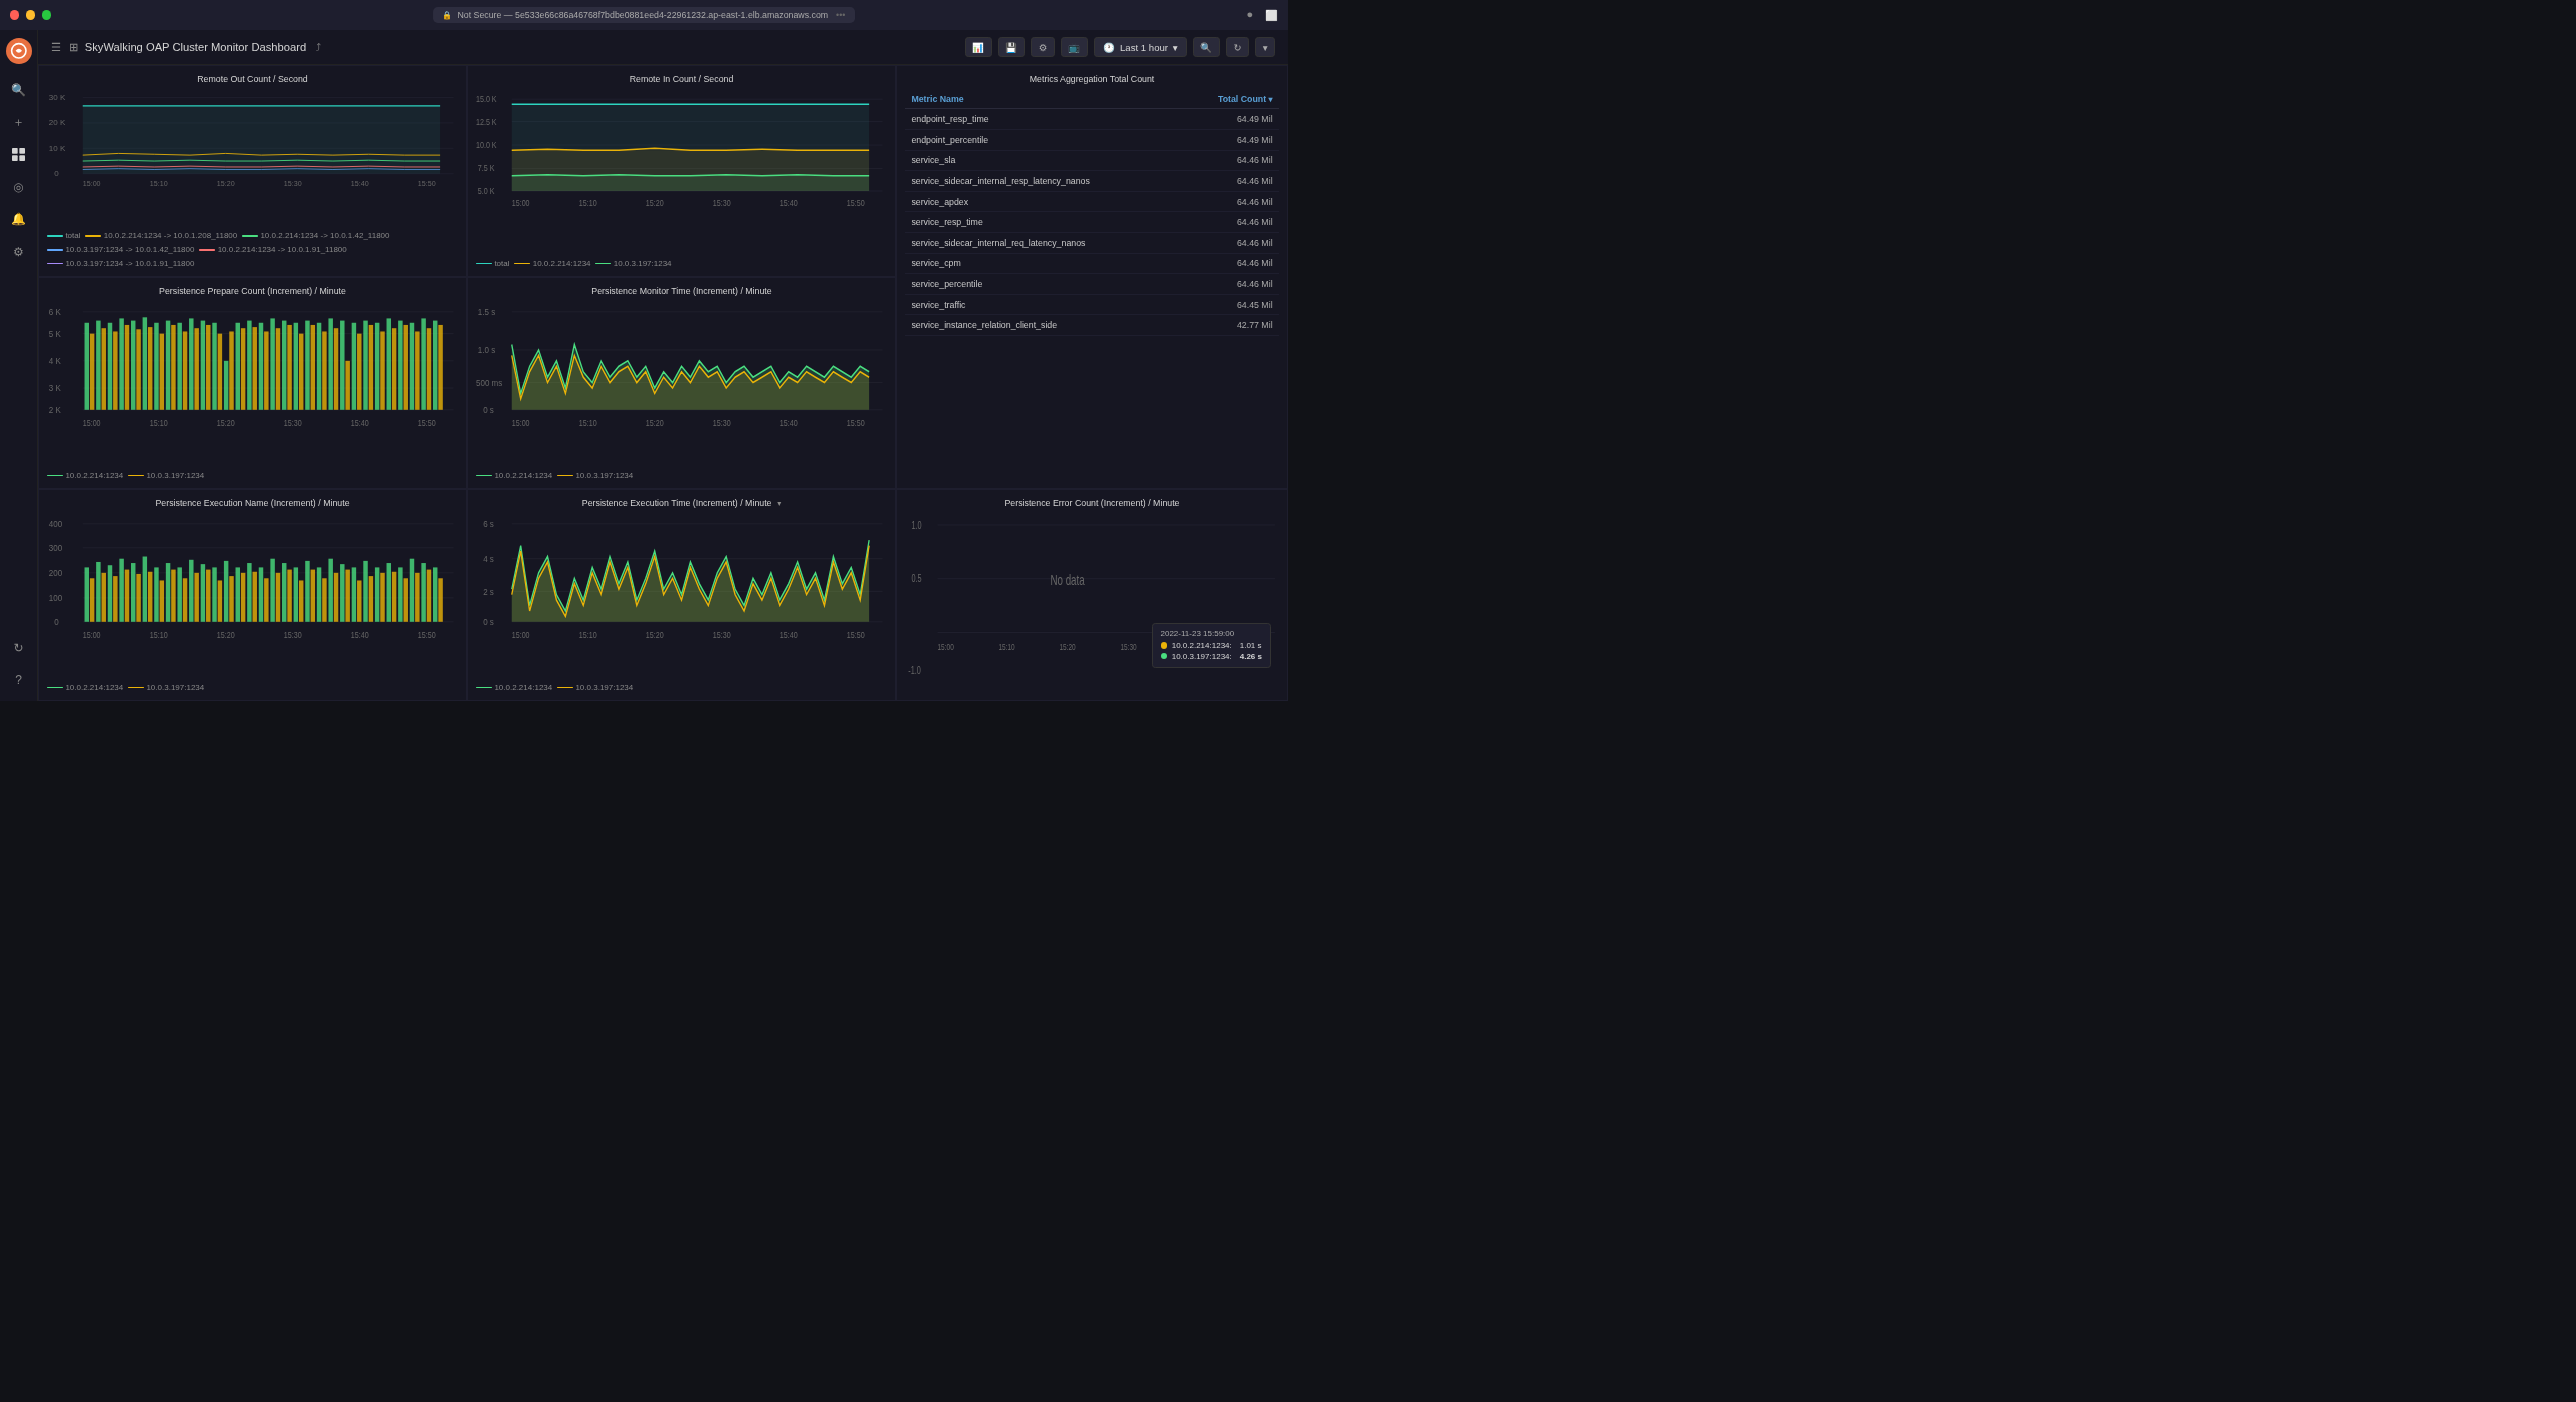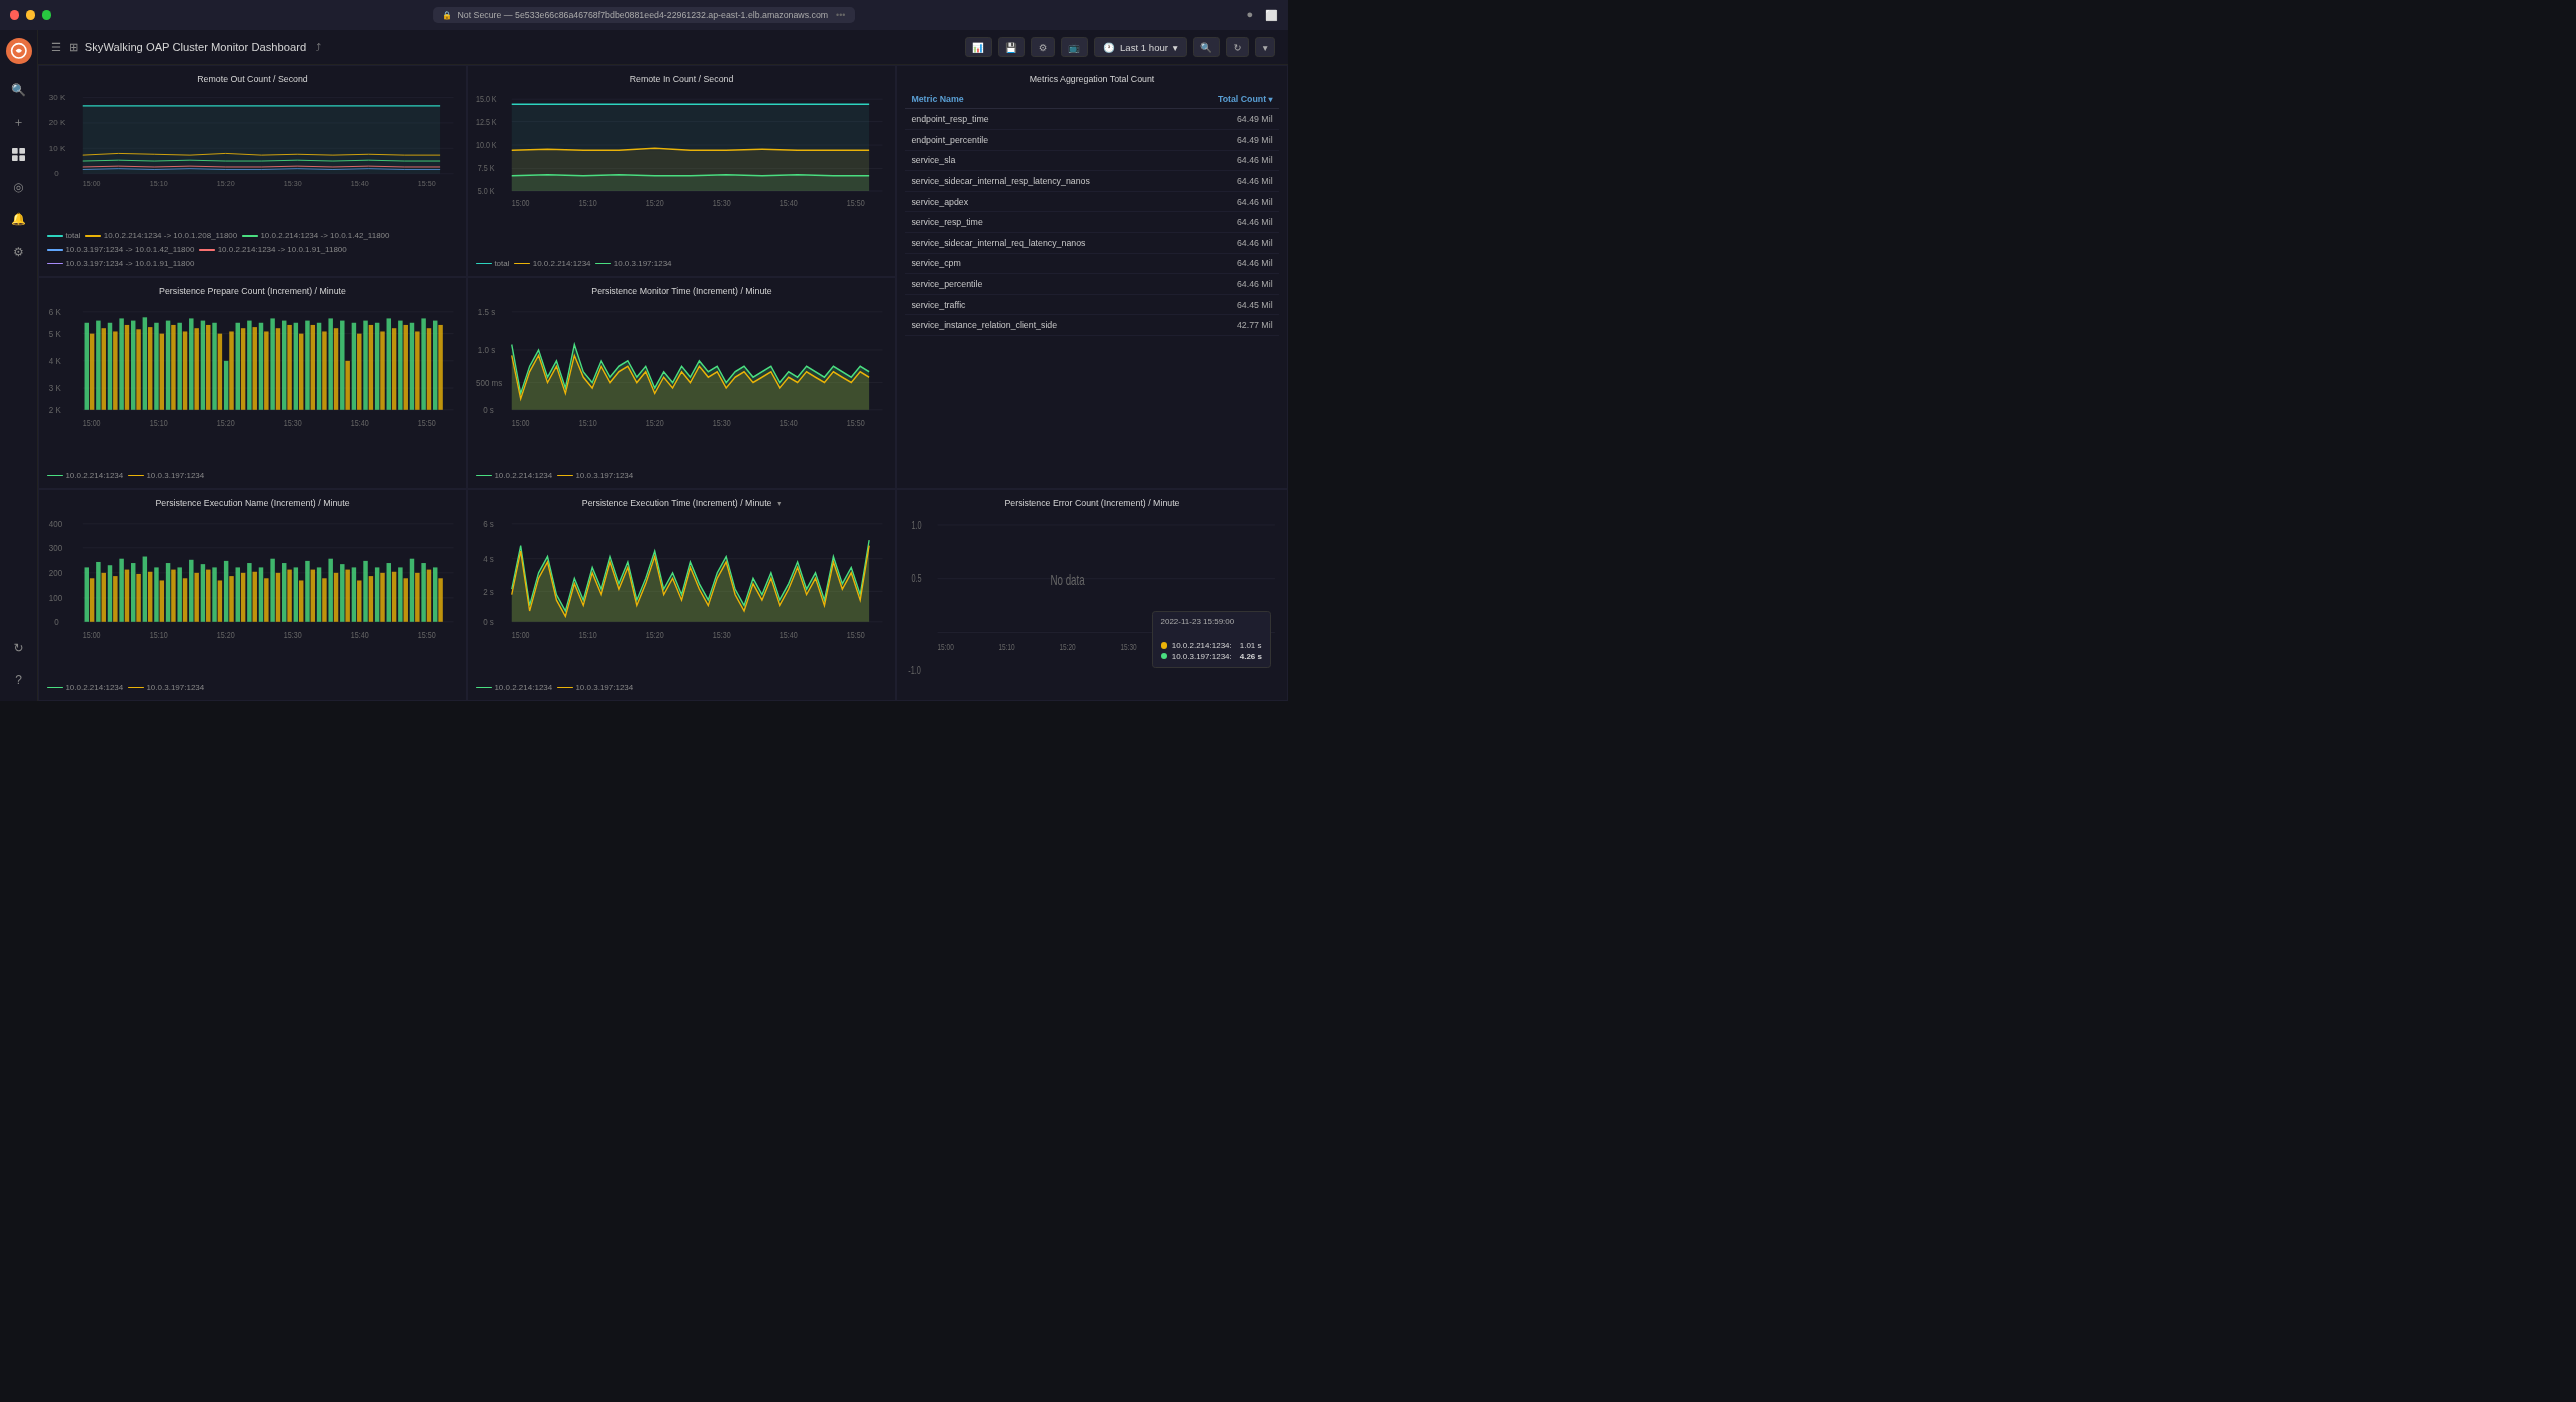--- a/index.html
+++ b/index.html
@@ -794,21 +794,21 @@
             <text x="115" y="115" fill="#666" font-size="8">15:10</text>
             <text x="190" y="115" fill="#666" font-size="8">15:20</text>
             <text x="265" y="115" fill="#666" font-size="8">15:30</text>
             <text x="340" y="115" fill="#666" font-size="8">15:40</text>
             <text x="415" y="115" fill="#666" font-size="8">15:50</text>
 
             <text x="200" y="60" fill="#666" font-size="12" text-anchor="middle">No data</text>
           </svg>
           
           <div class="tooltip-overlay">
-            <div style="color:#aaa;margin-bottom:15px;font-size:8px;">2022-11-23 15:59:00</div>
+            <div style="color:#aaa;margin-bottom:3px;font-size:8px;">2022-11-23 15:59:00</div>
             <div class="tooltip-row">
               <div class="tooltip-dot" style="background:#eab308;"></div>
               <span>10.0.2.214:1234:</span>
               <span style="margin-left:3.2px;">1.01 s</span>
             </div>
             <div class="tooltip-row">
               <div class="tooltip-dot" style="background:#4ade80;"></div>
               <span>10.0.3.197:1234:</span>
               <span class="tooltip-bold" style="margin-left:3.2px;">4.26 s</span>
             </div>

